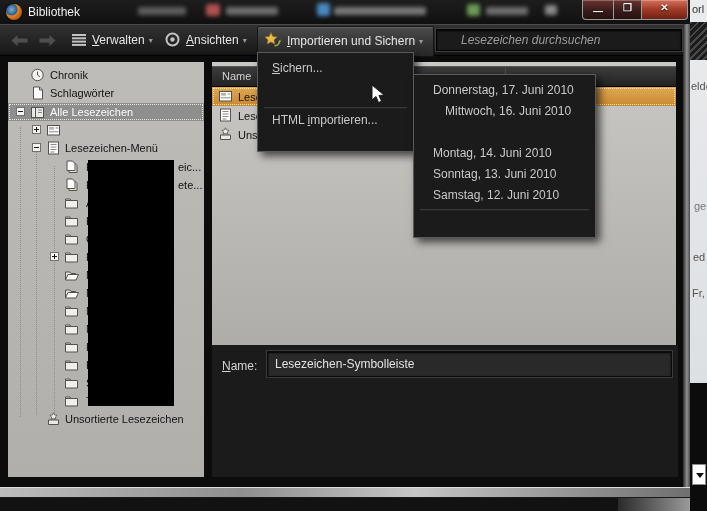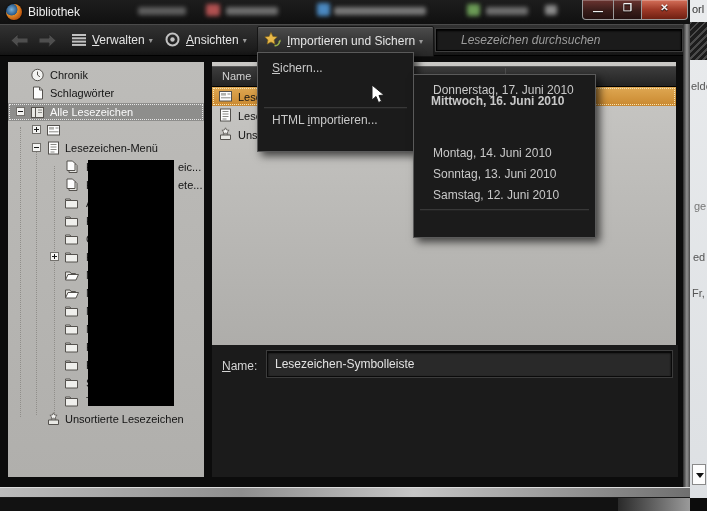--- a/index.html
+++ b/index.html
@@ -90,21 +90,21 @@
   .mitem.hl{background:linear-gradient(#454545,#373737);color:#ffffff;}
   .mitem .subarrow{position:absolute;right:8px;top:0;font-size:8px;color:#d0d0d0;}
   .msep{position:absolute;left:6px;right:6px;height:1px;background:#383838;border-bottom:1px solid #222;}
 
   
   #right-glass{left:683px;top:24px;width:7px;height:463px;
     background:linear-gradient(90deg,#2a2a2a,#8f8f8f 55%,#4a4a4a);}
   #bottom-glass{left:0px;top:487px;width:690px;height:11px;
     background:linear-gradient(90deg,#bdbdbd,#8f8f8f 35%,#c6c6c6 60%,#6f6f6f);
     border-top:1px solid #dcdcdc;border-bottom:1px solid #1a1a1a;box-sizing:border-box;}
-  #bg-strip{left:690px;top:0;width:17px;height:498px;background:linear-gradient(#e9ebed,#dde0e3);}
+  #bg-strip{left:690px;top:0;width:17px;height:383px;background:linear-gradient(#e9ebed,#dde0e3);}
   .bg-frag{position:absolute;font-size:11px;color:#555;white-space:nowrap;}
   #bg-hatch{position:absolute;left:0;top:22px;width:17px;height:38px;
     background:repeating-linear-gradient(135deg,#4a4a4a 0 2px,#1c1c1c 2px 5px);}
   #bg-dropdown{position:absolute;left:2px;top:464px;width:14px;height:21px;background:#fdfdfd;
     border:1px solid #8a8a8a;box-sizing:border-box;}
   #bg-dropdown .caret{position:absolute;left:3px;top:8px;width:0;height:0;
     border-left:4px solid transparent;border-right:4px solid transparent;border-top:5px solid #111;}
   #bottom-strip{left:0;top:498px;width:690px;height:13px;background:#121212;}
   #corner-fade{left:618px;top:498px;width:72px;height:13px;
     background:linear-gradient(90deg,#2a2a2a,#9a9a9a);}
@@ -393,21 +393,21 @@
   <div id="bottom-glass" class="abs"></div>
 
   <div id="menu-main" class="abs popup">
     <div class="mitem" style="top:5px;"><span></span><span class="ak">S</span><span>ichern...</span></div>
     <div class="msep" style="top:54px;"></div>
     <div class="mitem" style="top:57px;"><span>HTML </span><span class="ak">i</span><span>mportieren...</span></div>
   </div>
 
   <div id="menu-sub" class="abs popup">
     <div class="mitem" style="top:5px;padding-left:18px;">Donnerstag, 17. Juni 2010</div>
-    <div class="mitem" style="top:16px;padding-left:16px;font-weight:bold;">Mittwoch, 16. Juni 2010</div>
+    <div class="mitem" style="top:26px;padding-left:30px;">Mittwoch, 16. Juni 2010</div>
     <div class="mitem" style="top:68px;padding-left:18px;">Montag, 14. Juni 2010</div>
     <div class="mitem" style="top:89px;padding-left:18px;">Sonntag, 13. Juni 2010</div>
     <div class="mitem" style="top:110px;padding-left:18px;">Samstag, 12. Juni 2010</div>
     <div class="msep" style="top:134px;"></div>
   </div>
 
   <svg id="cursor" class="abs" width="14" height="20" viewBox="0 0 14 20">
     <path d="M1 1 L1 16 L5 12.5 L7.5 18.5 L10.5 17.2 L8 11.5 L13 11 Z" fill="#ffffff" stroke="#1a1a1a" stroke-width="1"></path>
   </svg>
 

